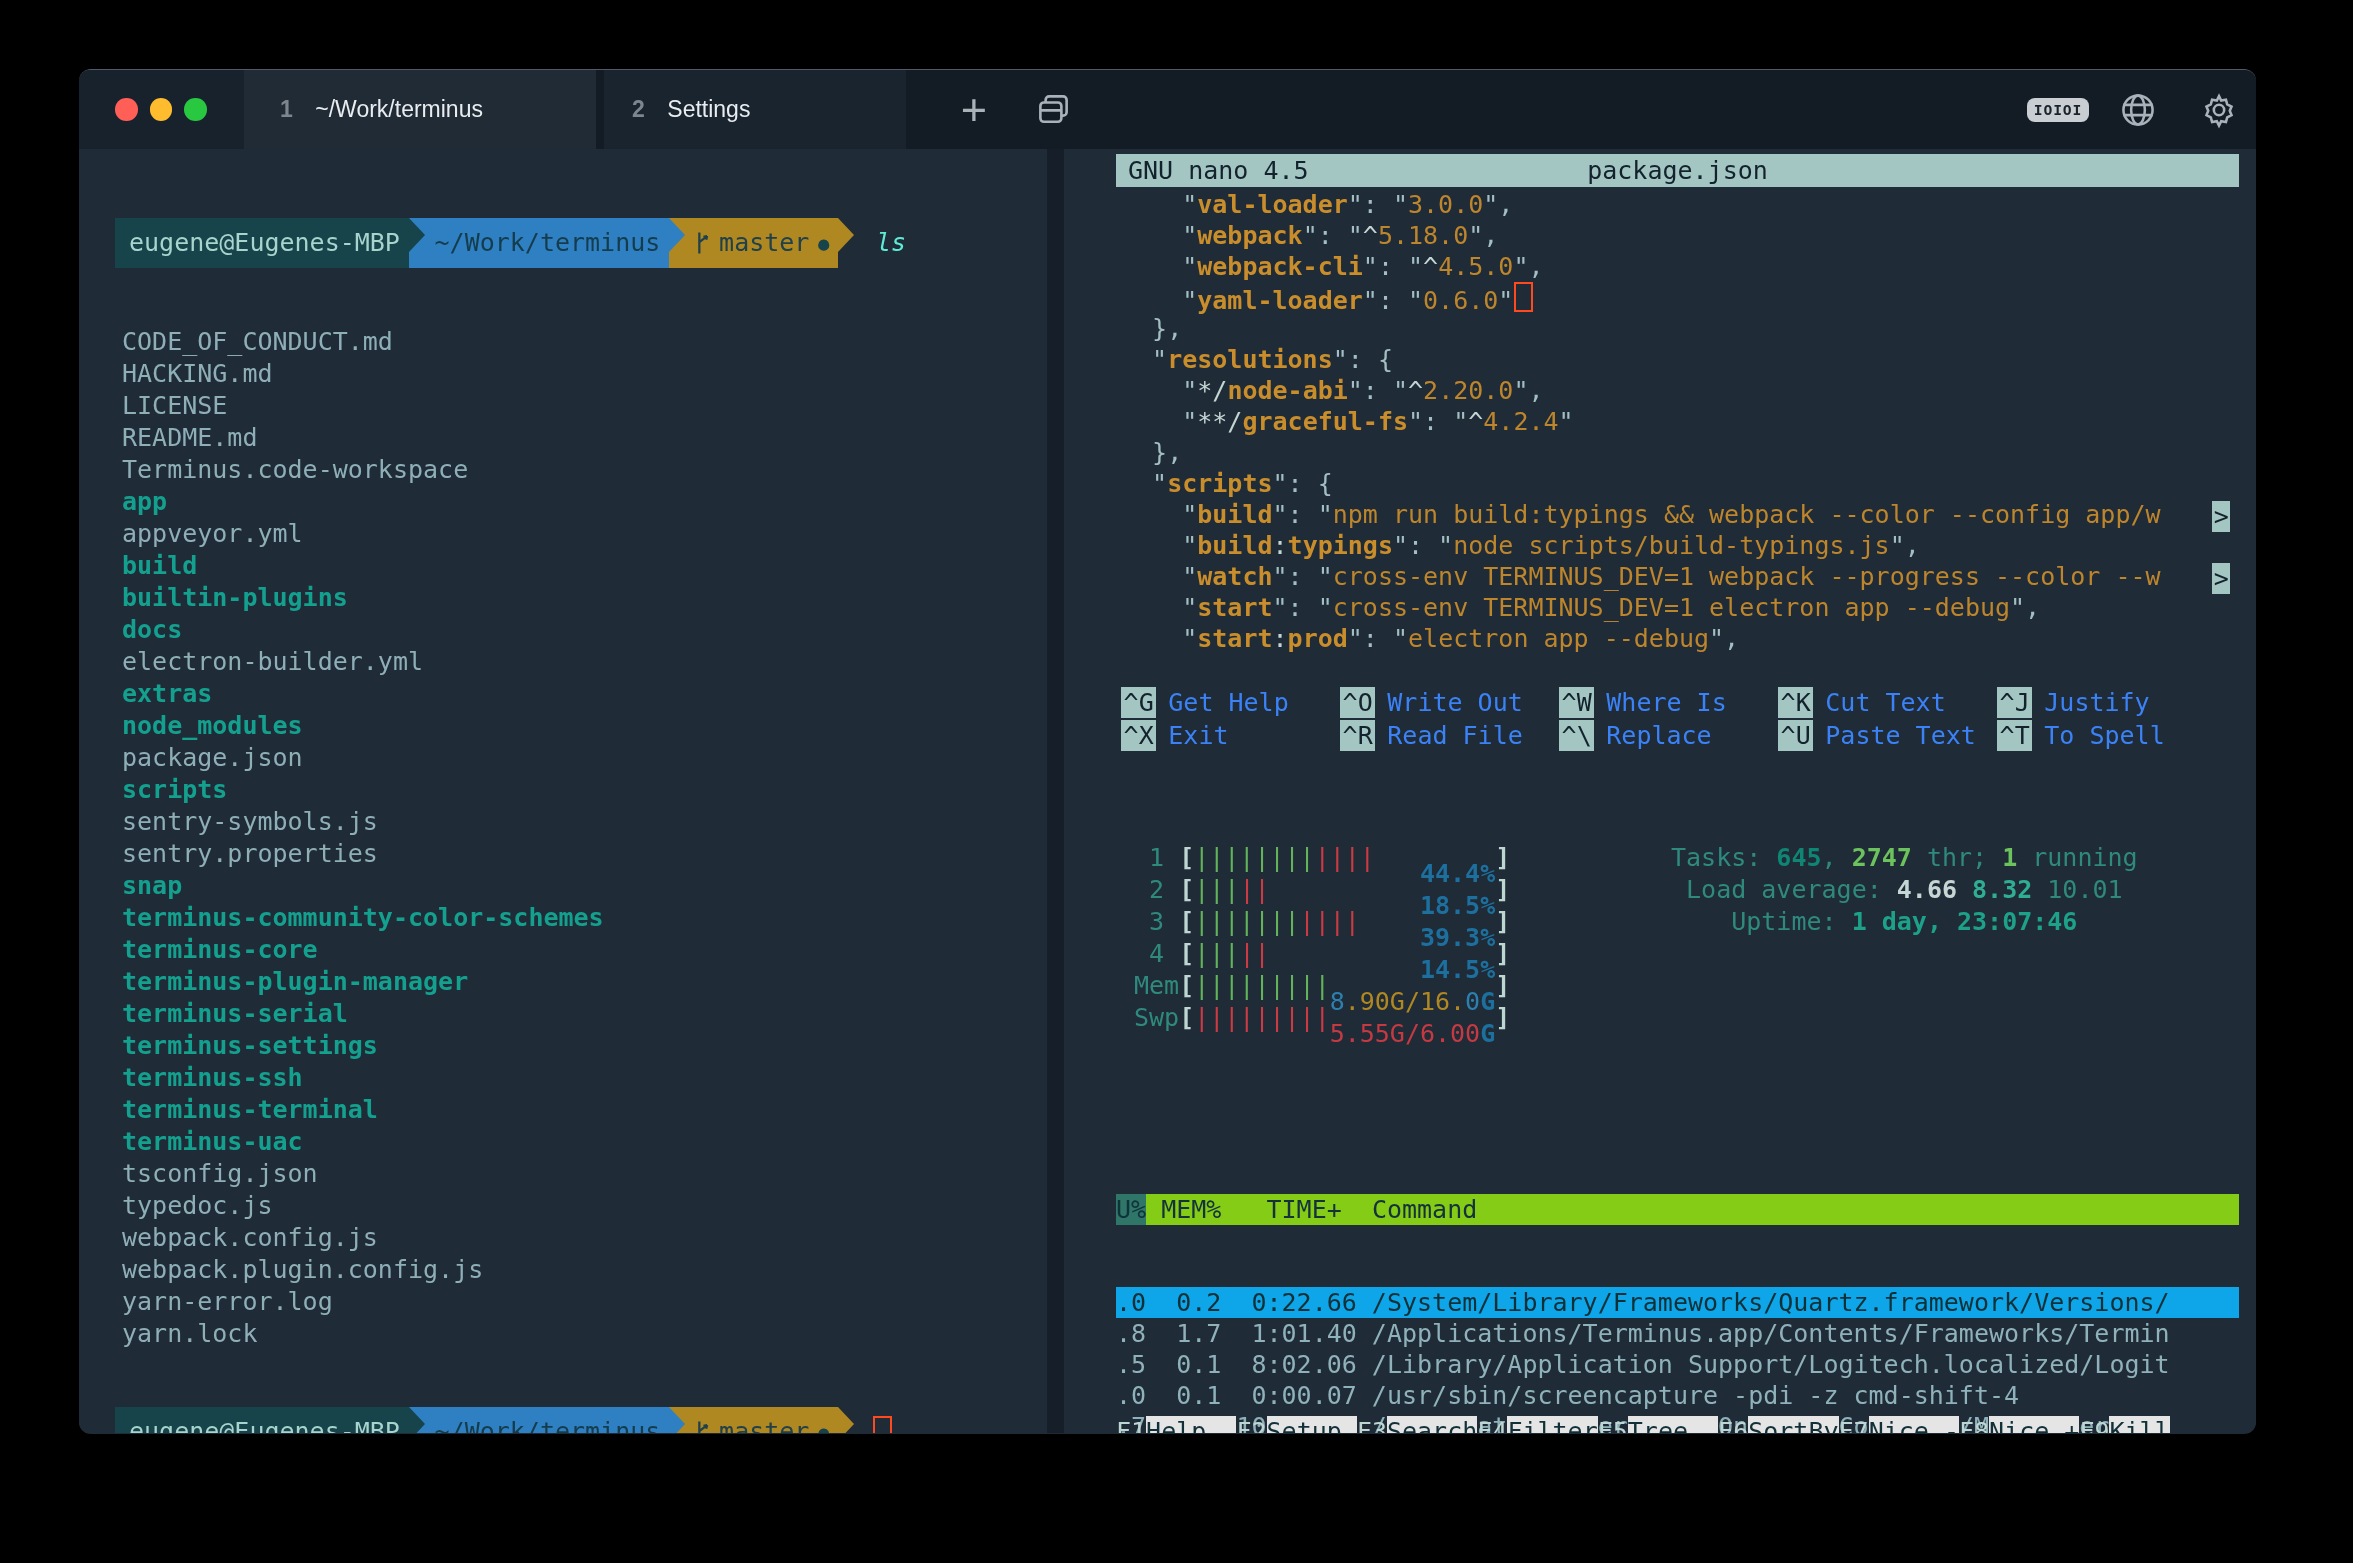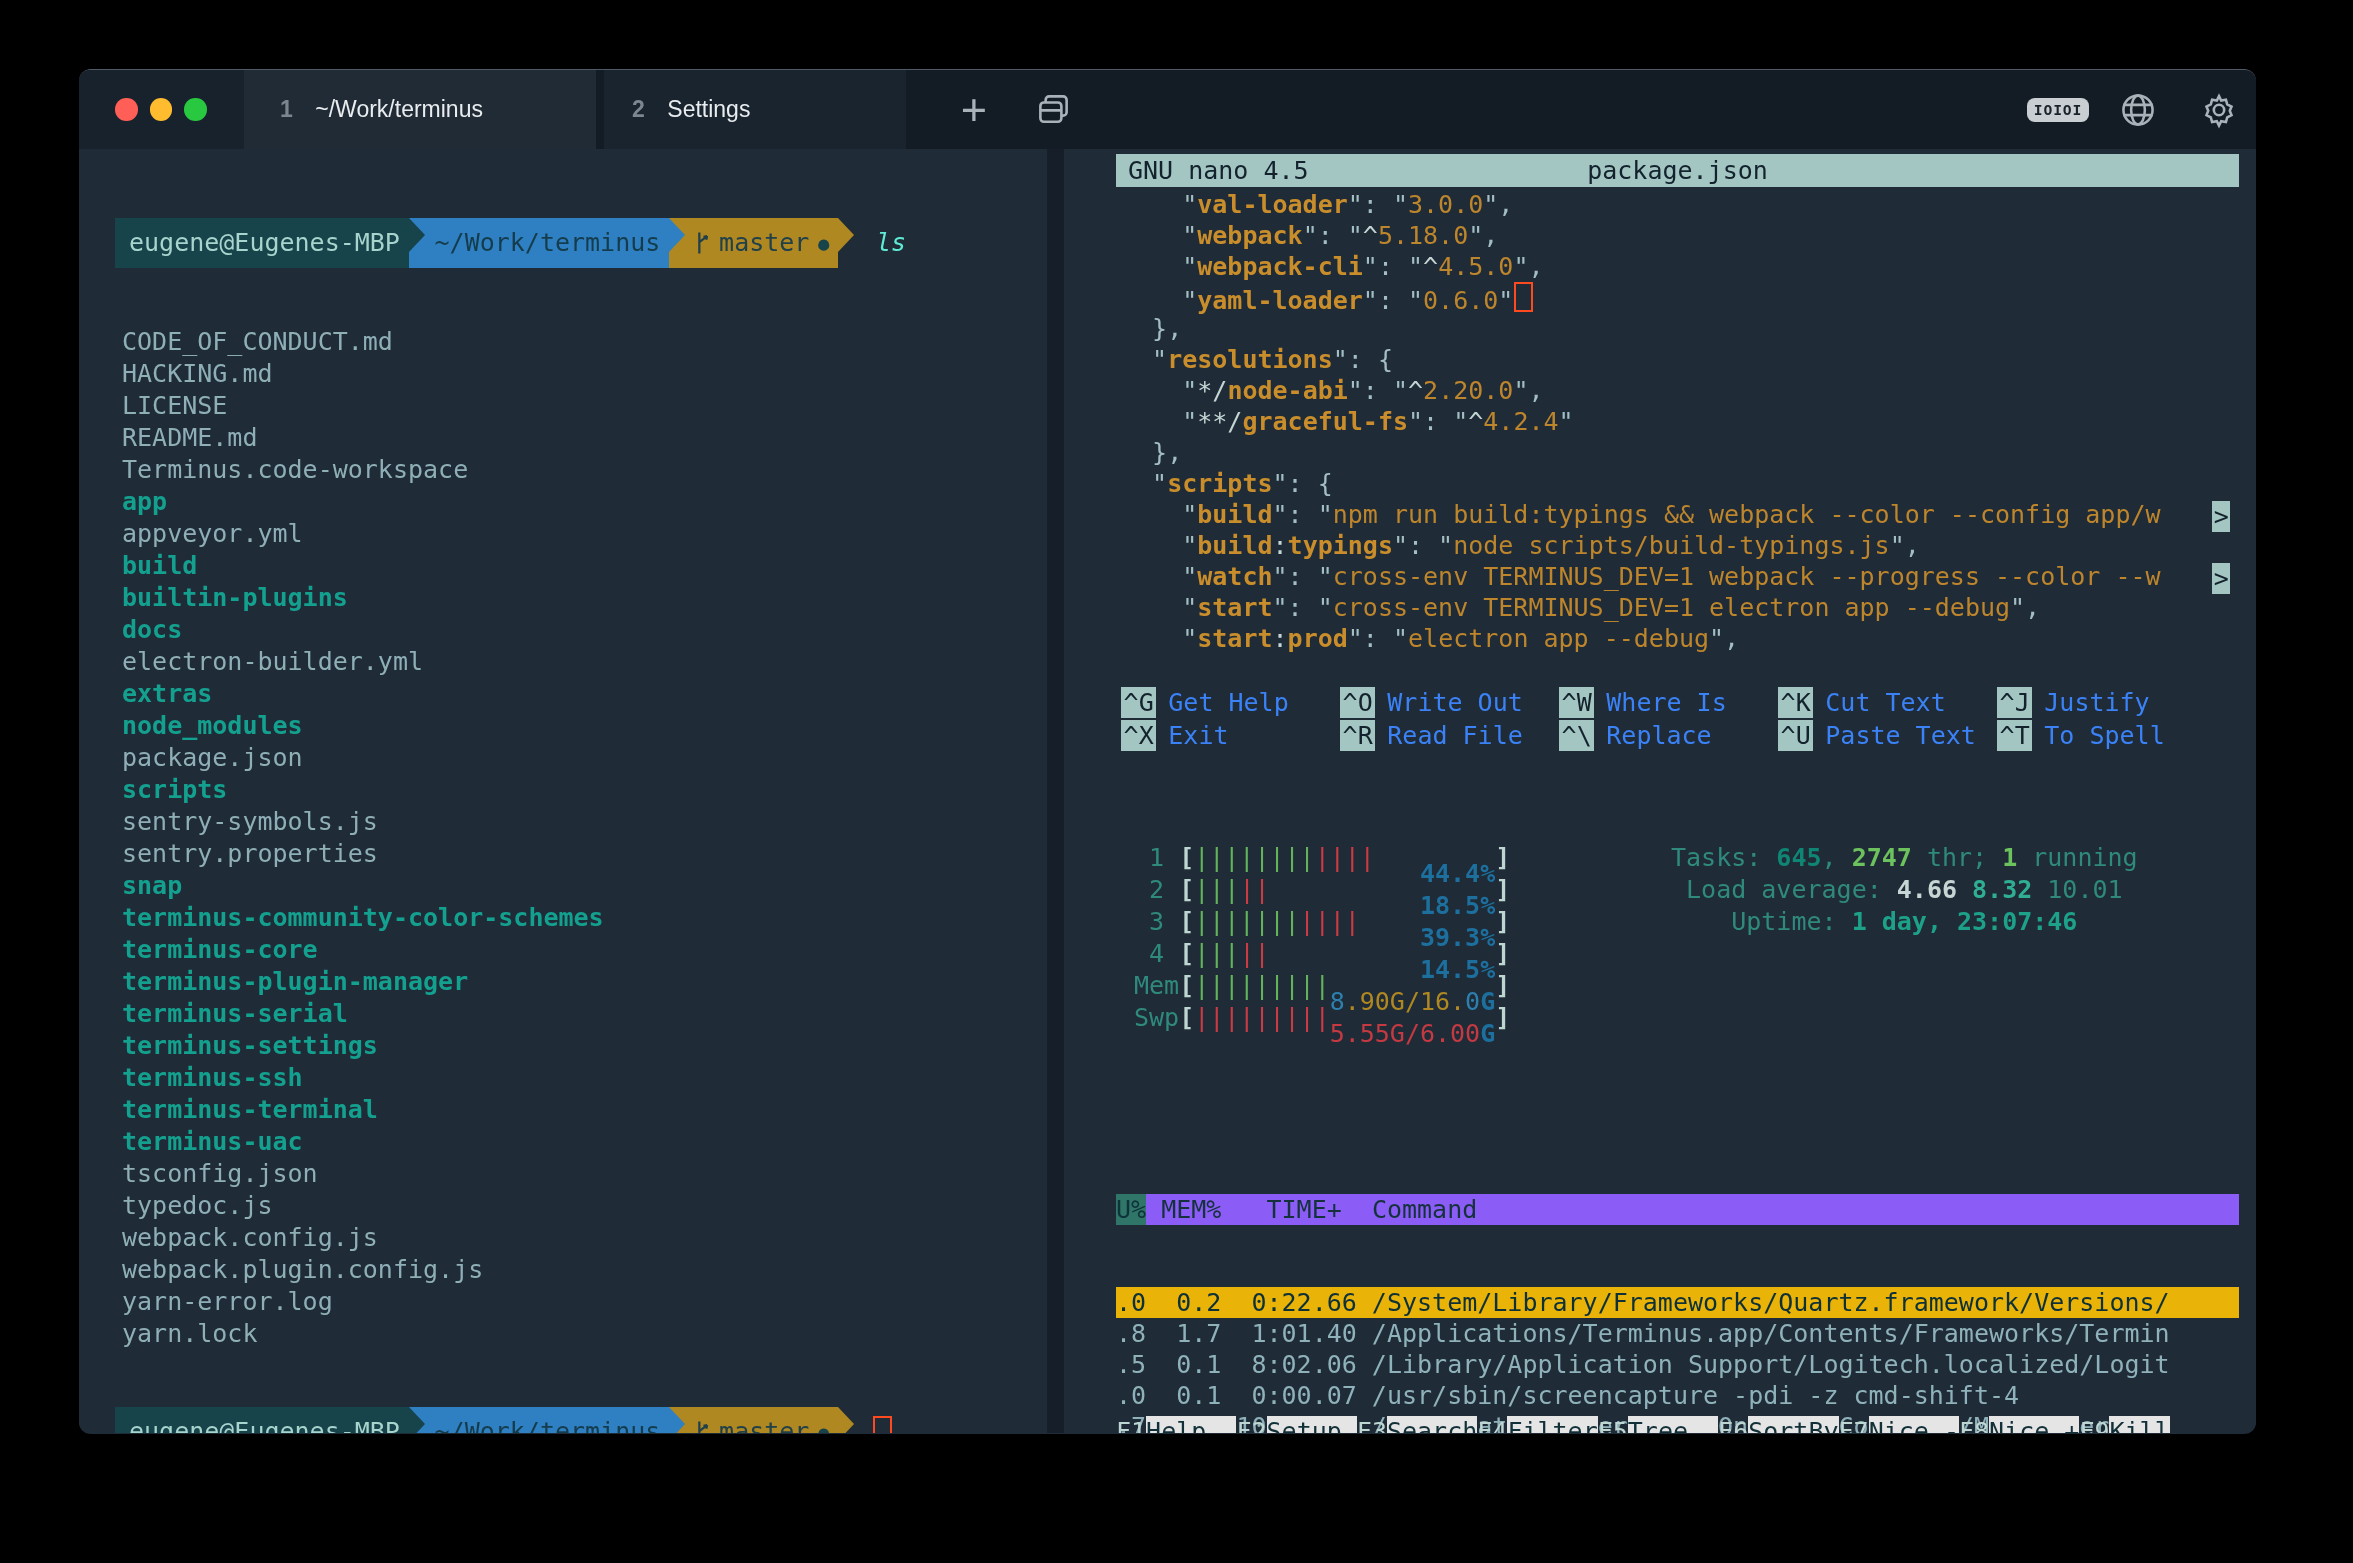--- a/index.html
+++ b/index.html
@@ -82,23 +82,23 @@
   .srow{height:32px;text-align:center;}
   .t{color:#2f8a7d;}
   .tB{color:#0f8573;font-weight:bold;}
   .tB2{color:#1ea189;font-weight:bold;}
   .gB{color:#6cc25c;font-weight:bold;}
   .wB{color:#c6d6d4;font-weight:bold;}
   .cB{color:#2fae93;font-weight:bold;}
   #htop-table{position:absolute;left:52px;top:983px;width:1123px;white-space:pre;}
   #htop-header{display:flex;height:31px;}
   .hdr-sel{background:#2f7568;color:#10333b;}
-  .hdr-rest{background:#8b5cf6;color:#15323c;flex:1;}
+  .hdr-rest{background:#84cc16;color:#15323c;flex:1;}
   .proc-row{height:31px;color:#8fb2ba;overflow:hidden;}
-  .proc-row.selected{background:#eab308;color:#0e3138;}
+  .proc-row.selected{background:#0ea5e9;color:#0e3138;}
   #htop-fkeys{position:absolute;left:52px;top:1267px;display:flex;white-space:pre;}
   .fk-label{color:#bdd6d2;}
   .fk-chip{background:#e5e5e5;color:#123038;}
   
   svg.ic{display:block;}
 </style>
 </head>
 <body>
 
 <div id="window">

